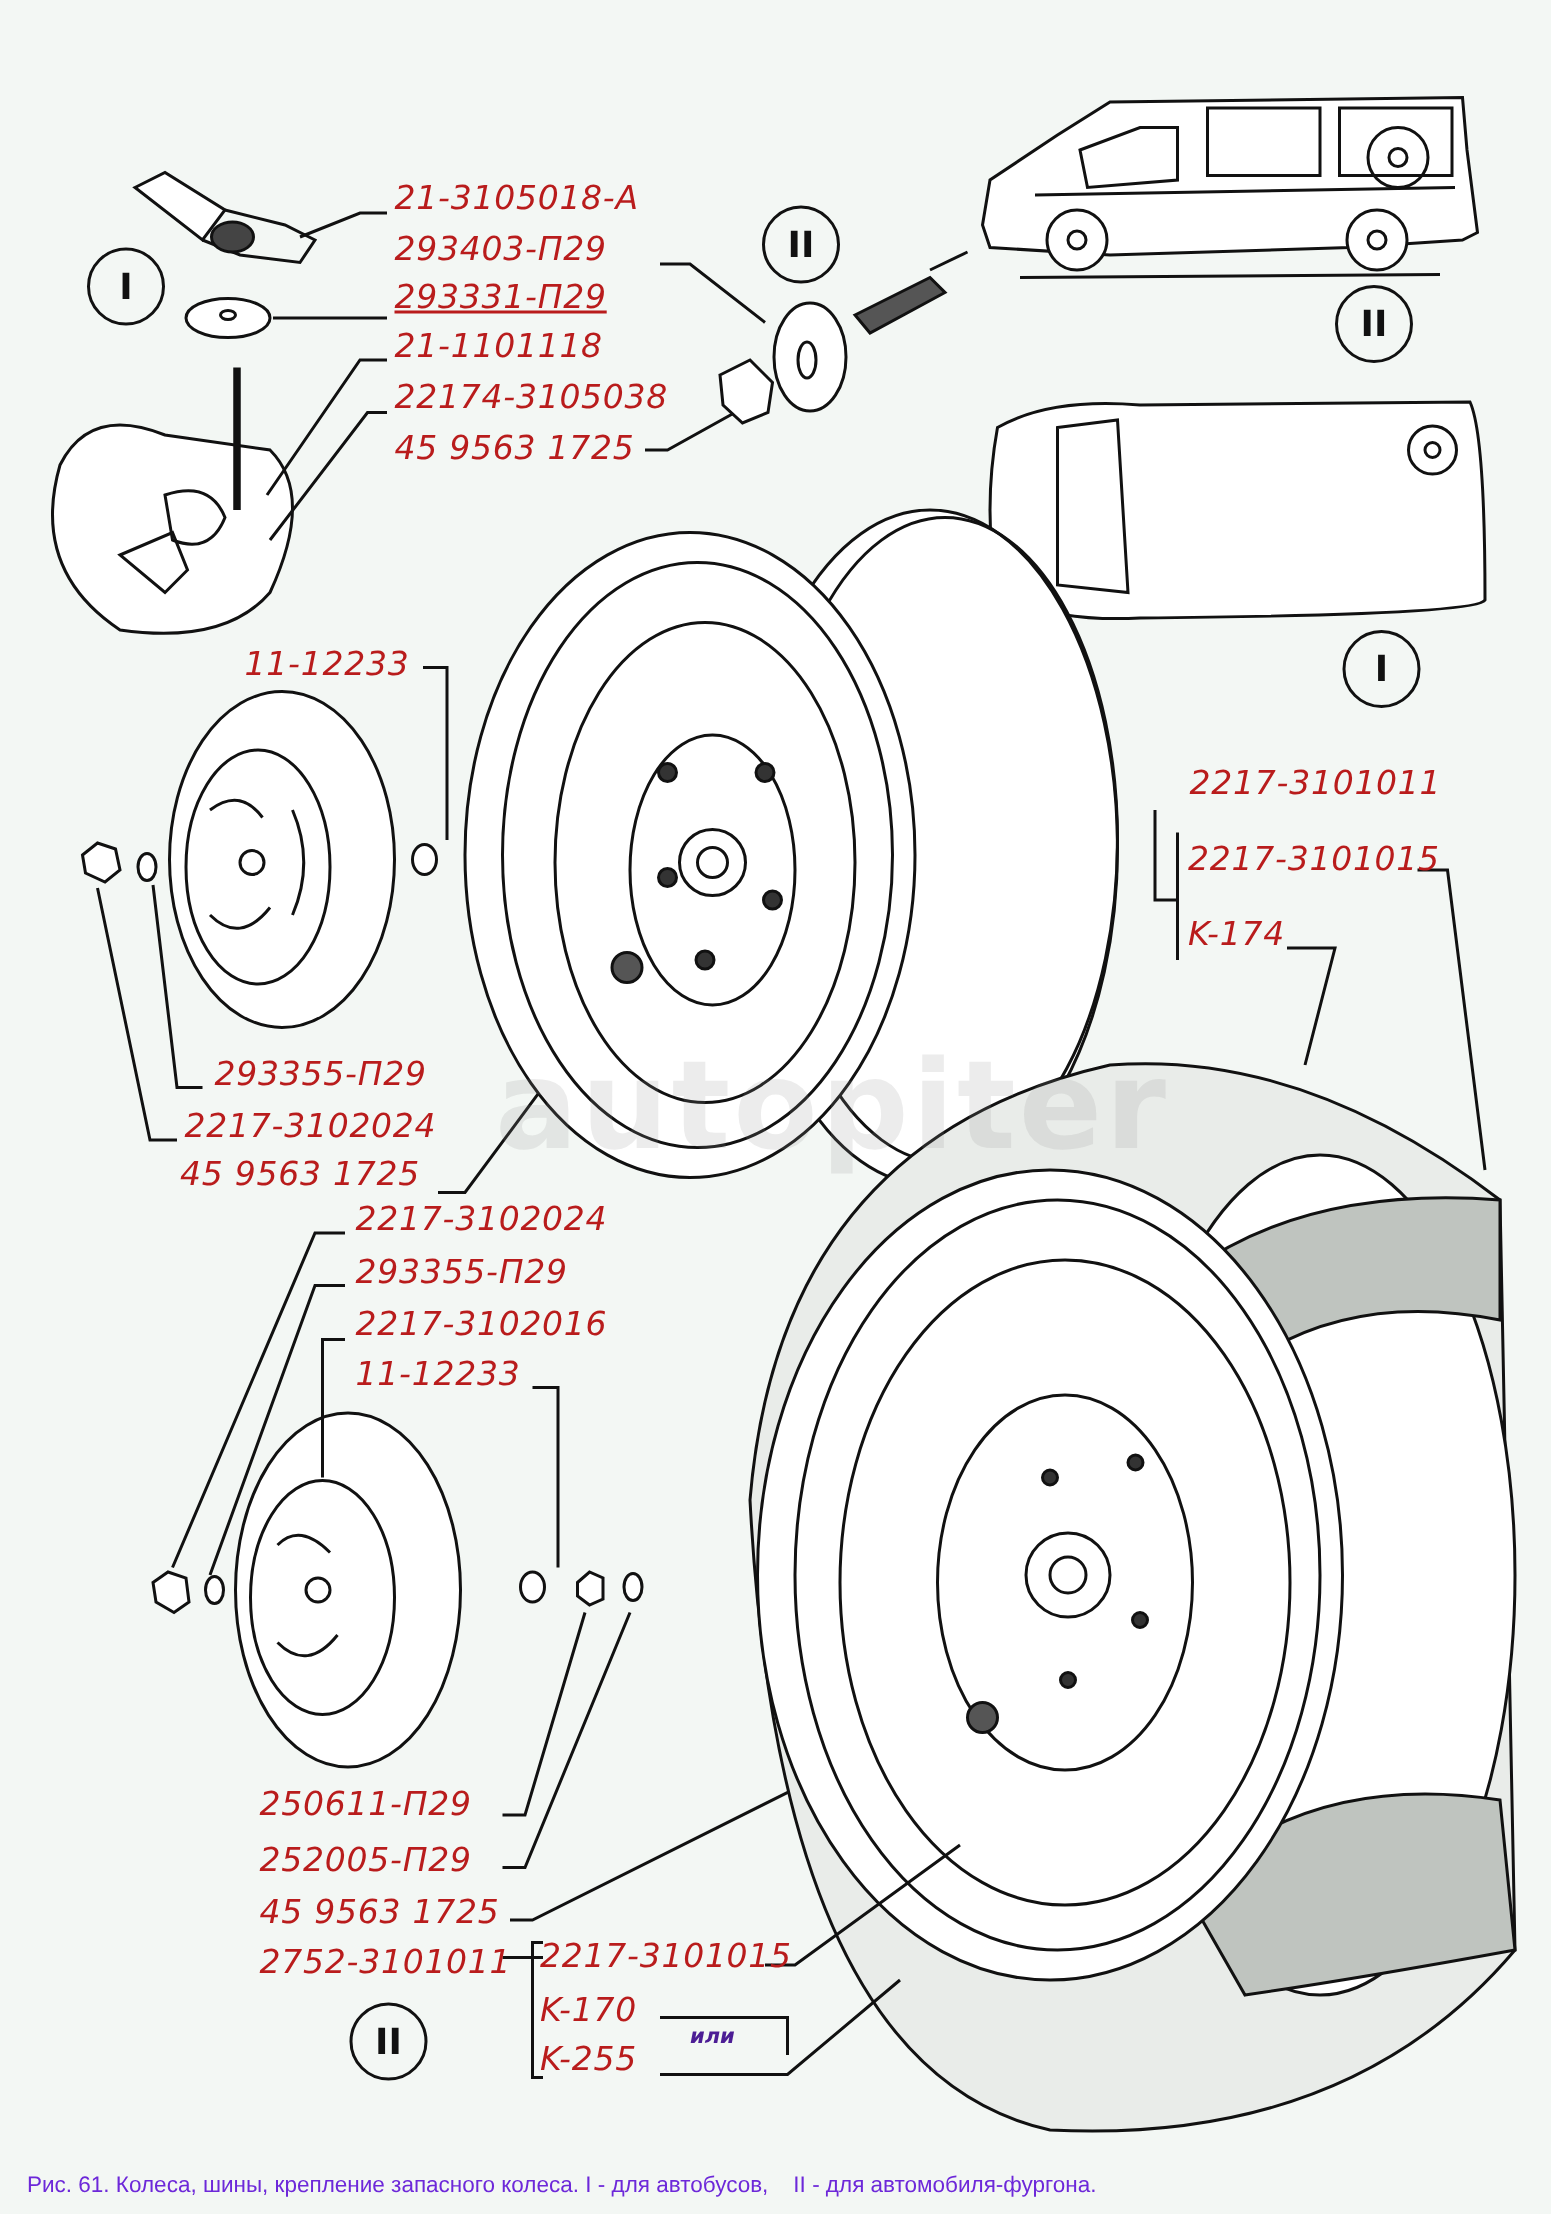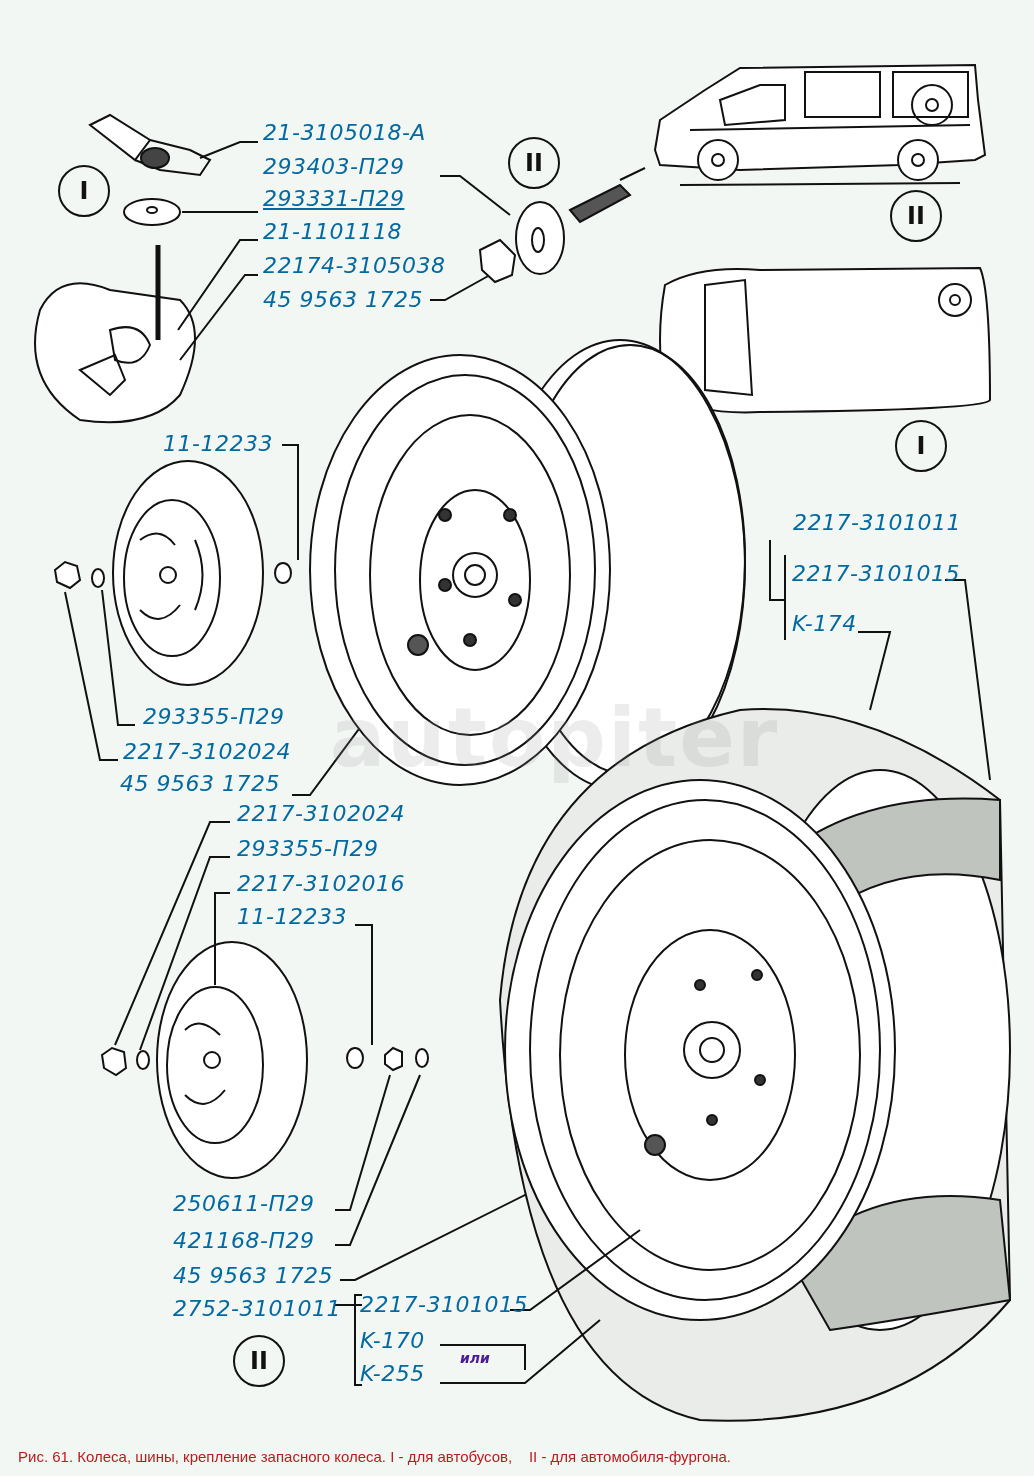--- a/index.html
+++ b/index.html
@@ -1,27 +1,27 @@
 <!DOCTYPE html>
 <html><head>
 <meta charset="utf-8">
 <style>
   html, body { margin: 0; padding: 0; background: #f3f7f4; }
   body { width: 1034px; height: 1476px; position: relative; overflow: hidden;
          font-family: "Liberation Sans", sans-serif; }
   svg#drawing { position: absolute; left: 0; top: 0; }
   .lbl { position: absolute; font-family: "DejaVu Sans", sans-serif; font-style: italic;
-         font-size: 22px; color: #0369a1; white-space: nowrap; letter-spacing: 0.5px; line-height: 1; }
+         font-size: 22px; color: #b91c1c; white-space: nowrap; letter-spacing: 0.5px; line-height: 1; }
   .roman { position: absolute; width: 52px; height: 52px; border: 2.5px solid #111; border-radius: 50%;
            display: flex; align-items: center; justify-content: center;
            font-family: "DejaVu Sans", sans-serif; font-weight: bold; font-size: 24px; color: #111; box-sizing: border-box; text-align: center; }
   .ili { position: absolute; font-family: "DejaVu Sans", sans-serif; font-style: italic; font-weight: bold;
          font-size: 14px; color: #4c1d95; }
   .caption { position: absolute; left: 18px; top: 1448px; font-family: "Liberation Sans", sans-serif;
-             font-size: 15px; color: #b91c1c; white-space: pre; }
+             font-size: 15px; color: #6d28d9; white-space: pre; }
   .watermark { position: absolute; left: 330px; top: 690px; font-family: "DejaVu Sans", sans-serif;
                font-size: 82px; font-weight: bold; color: rgba(150,150,150,0.18); letter-spacing: 2px; }
 </style>
 </head>
 <body>
 
 <svg id="drawing" width="1034" height="1476" viewBox="0 0 1034 1476" fill="none" stroke="#111" stroke-width="2">
 
   <g>
     <path d="M90 125 L110 115 L150 140 L135 160 Z" fill="#fff"></path>
@@ -175,21 +175,21 @@
 <div class="lbl" style="left:163px;top:433px;">11-12233</div>
 <div class="lbl" style="left:143px;top:706px;">293355-П29</div>
 <div class="lbl" style="left:123px;top:741px;">2217-3102024</div>
 <div class="lbl" style="left:120px;top:773px;">45 9563 1725</div>
 
 <div class="lbl" style="left:237px;top:803px;">2217-3102024</div>
 <div class="lbl" style="left:237px;top:838px;">293355-П29</div>
 <div class="lbl" style="left:237px;top:873px;">2217-3102016</div>
 <div class="lbl" style="left:237px;top:906px;">11-12233</div>
 <div class="lbl" style="left:173px;top:1193px;">250611-П29</div>
-<div class="lbl" style="left:173px;top:1230px;">421168-П29</div>
+<div class="lbl" style="left:173px;top:1230px;">252005-П29</div>
 <div class="lbl" style="left:173px;top:1265px;">45 9563 1725</div>
 
 <div class="lbl" style="left:793px;top:512px;">2217-3101011</div>
 <div class="lbl" style="left:792px;top:563px;">2217-3101015</div>
 <div class="lbl" style="left:792px;top:613px;">K-174</div>
 
 <div class="lbl" style="left:173px;top:1298px;">2752-3101011</div>
 <div class="lbl" style="left:360px;top:1294px;">2217-3101015</div>
 <div class="lbl" style="left:360px;top:1330px;">K-170</div>
 <div class="lbl" style="left:360px;top:1363px;">K-255</div>

